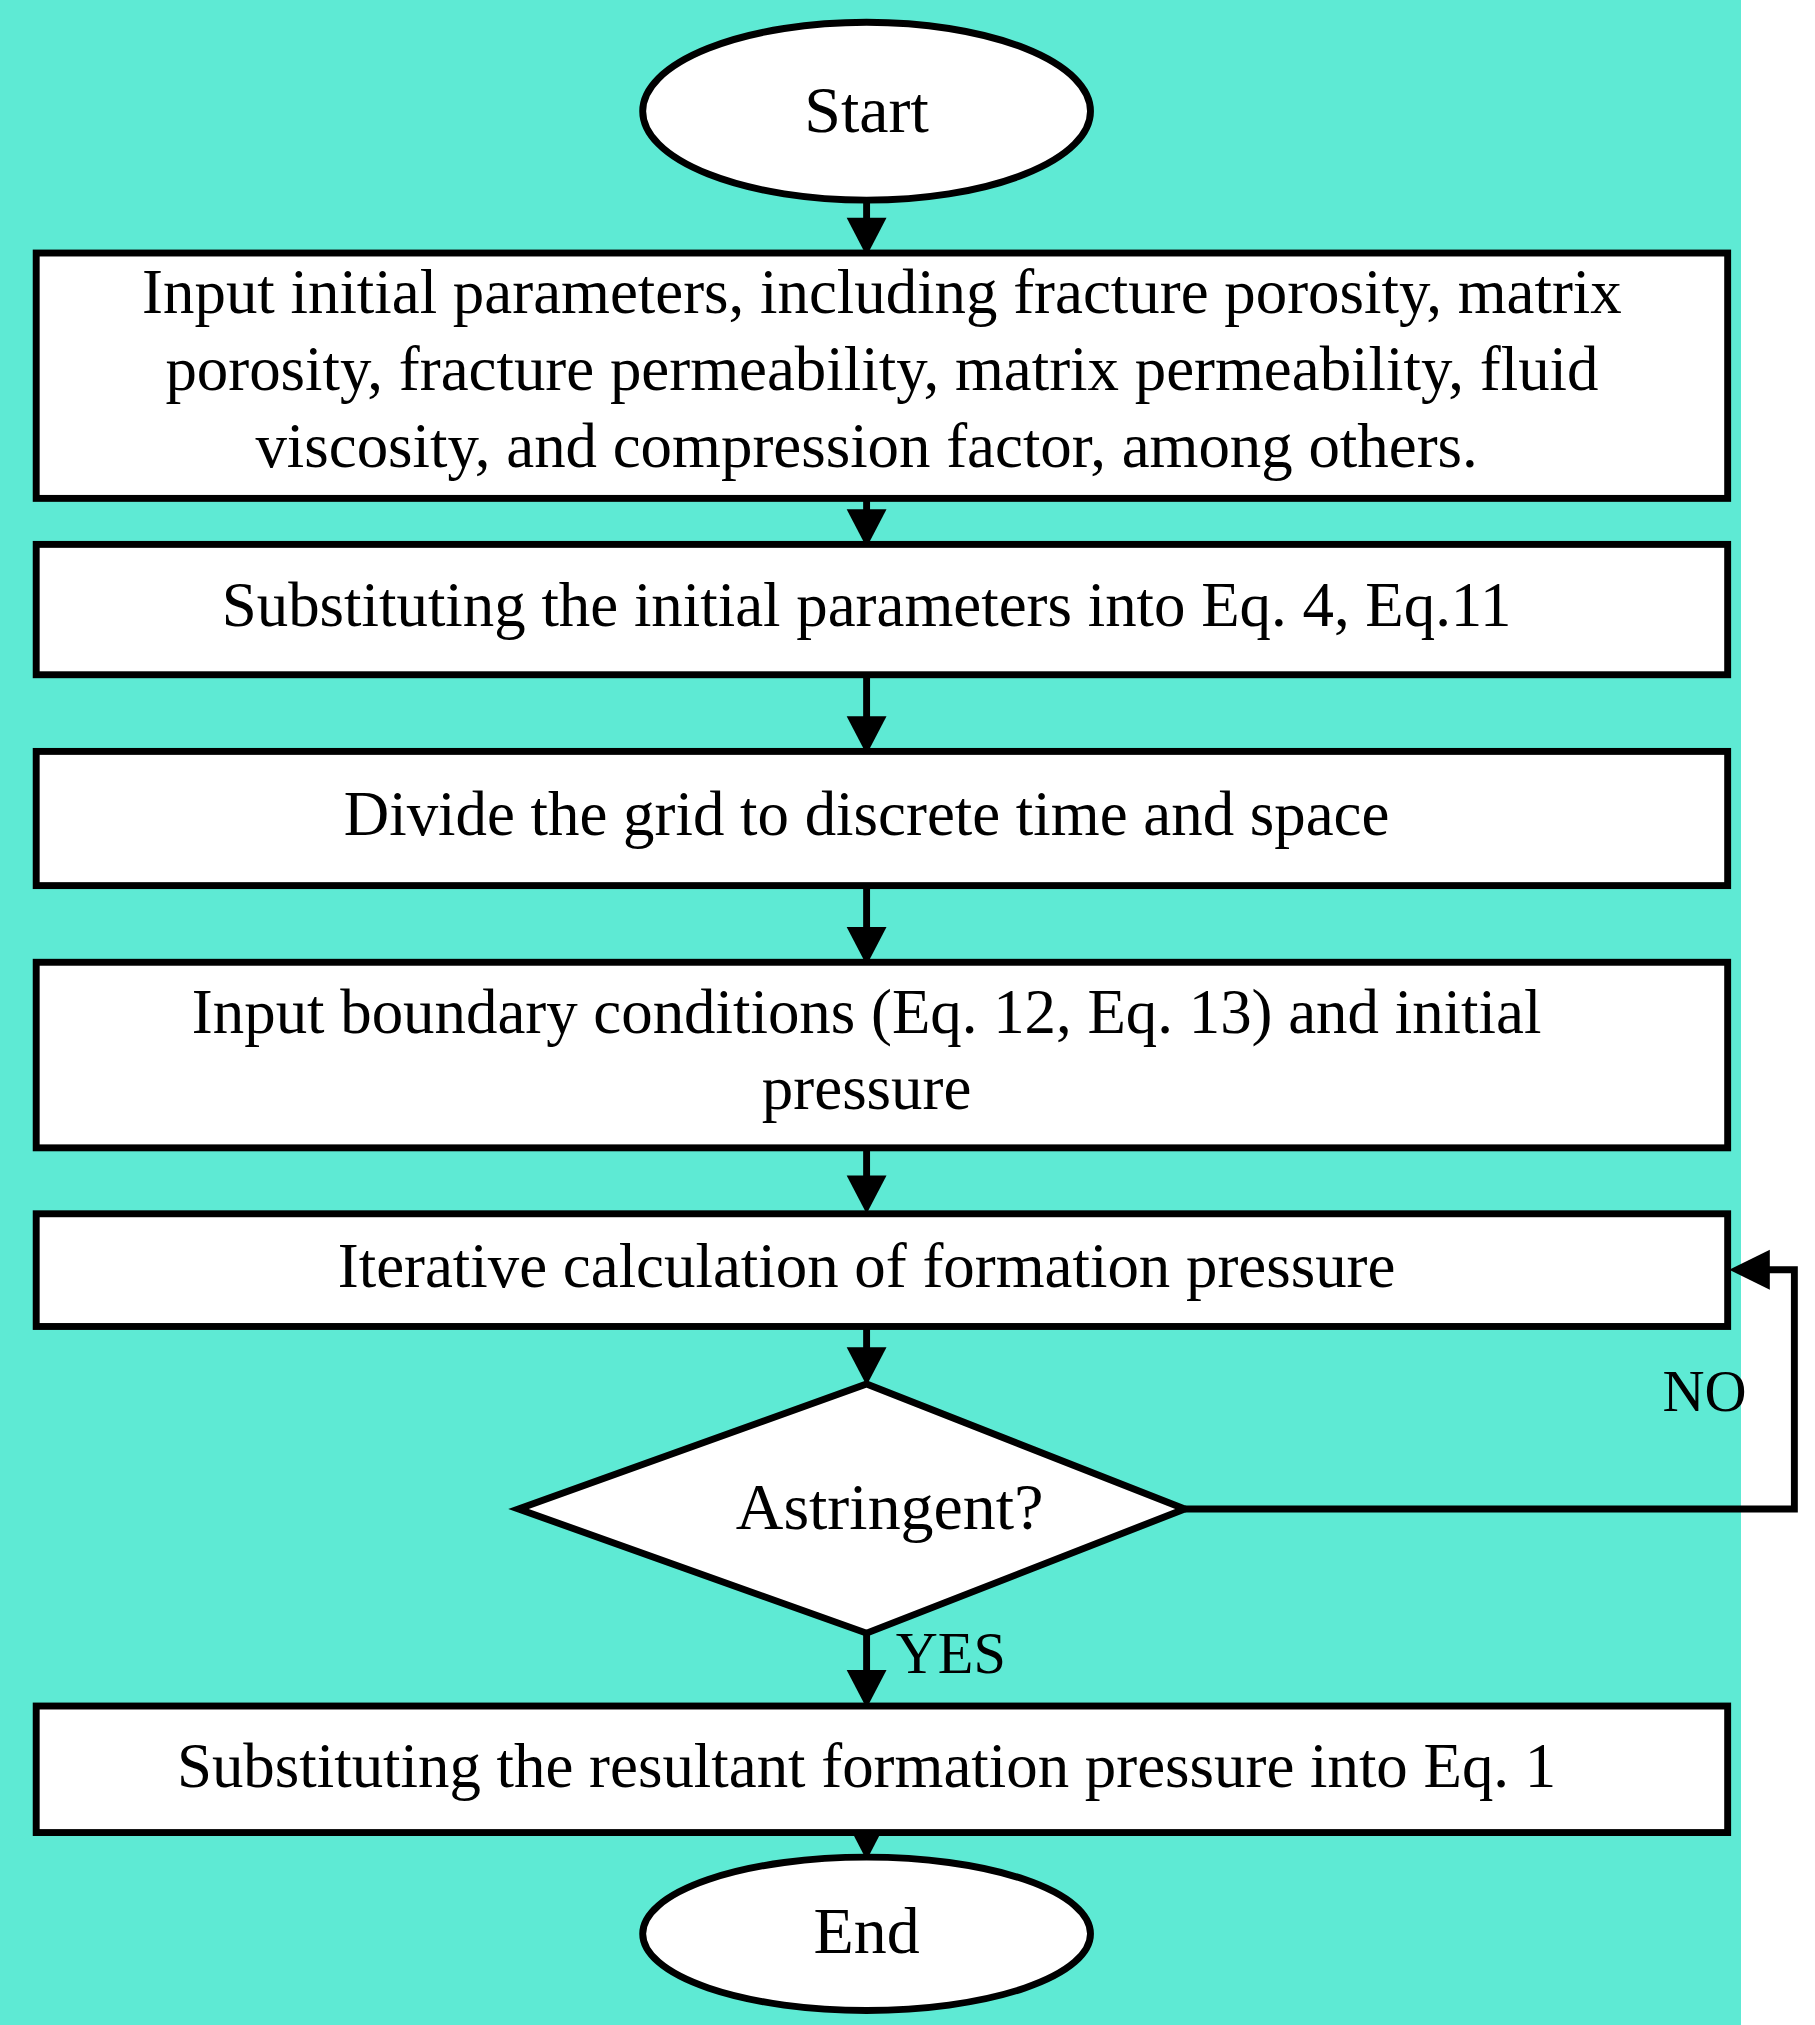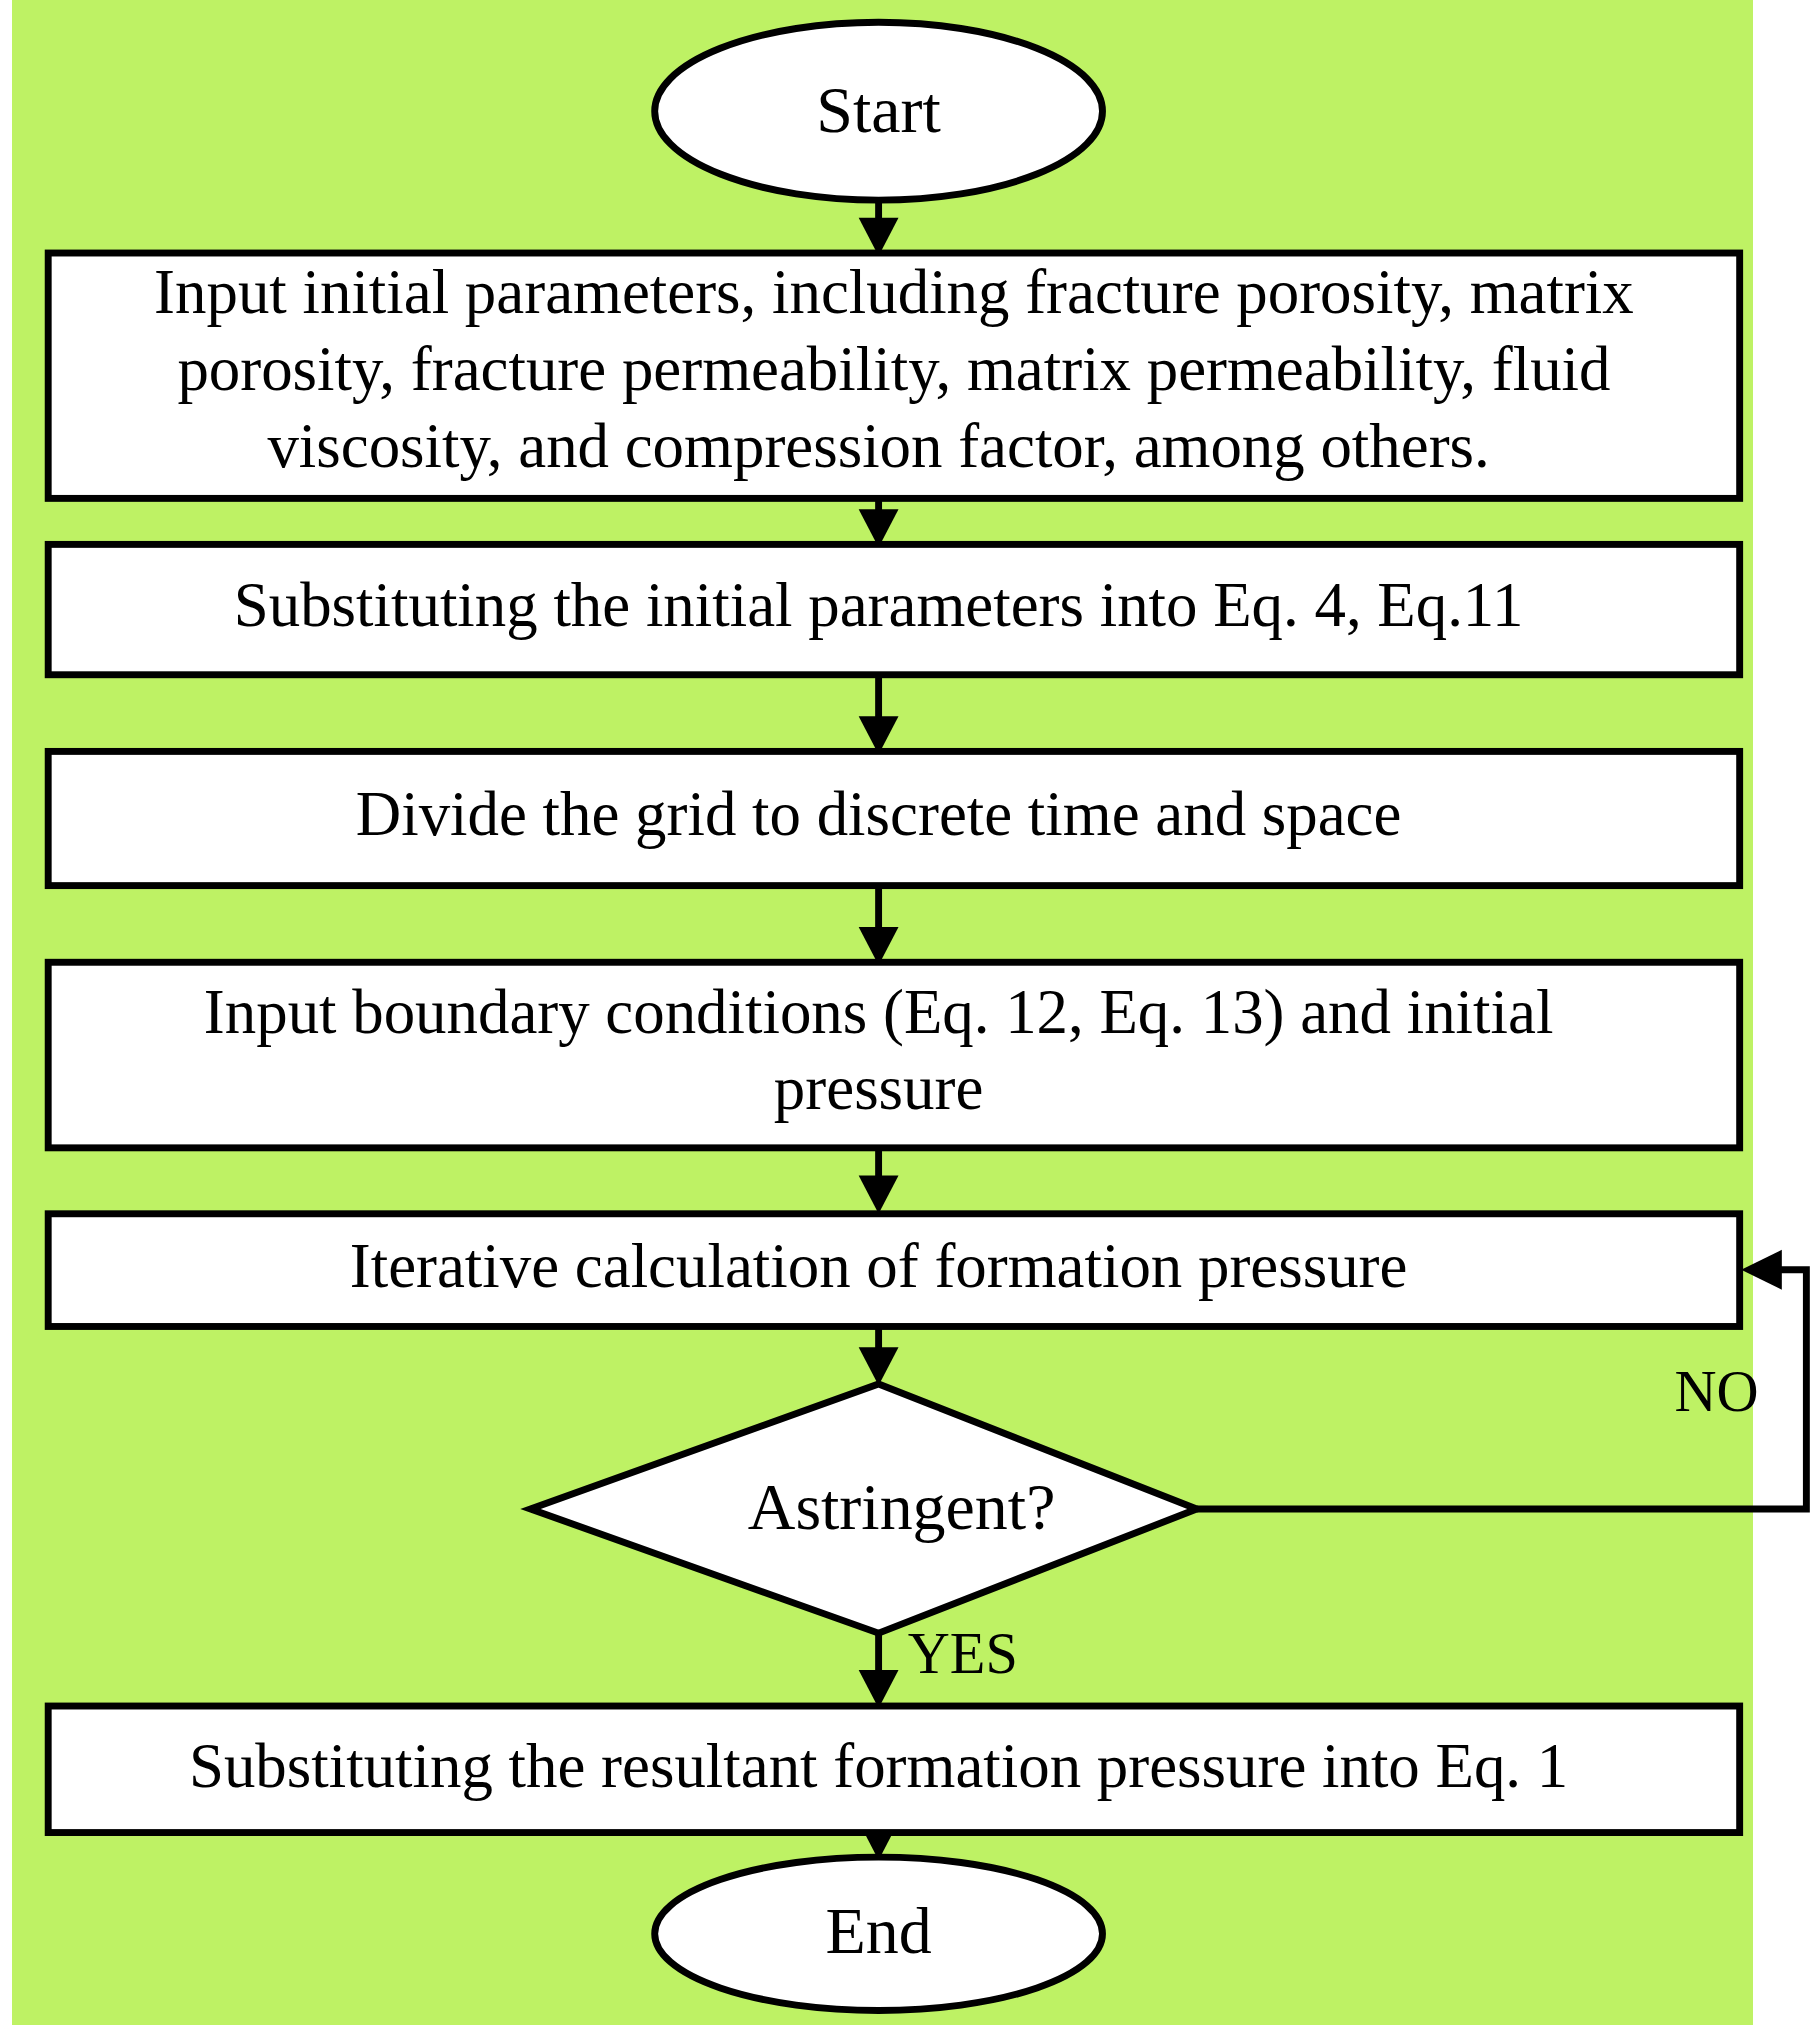--- a/index.html
+++ b/index.html
@@ -11,22 +11,21 @@
   body {
     width: 1816px;
     height: 2025px;
     font-family: "Liberation Serif", "DejaVu Serif", serif;
     overflow: hidden;
   }
   #flowchart-root {
     position: relative;
     width: 1741px;
     height: 2025px;
-    background: #bef264;
-    margin-left: 12px;
+    background: #5eead4;
   }
   svg#flow-svg {
     position: absolute;
     top: 0;
     left: 0;
     width: 1816px;
     height: 2025px;
     display: block;
   }
   .node-shape {

